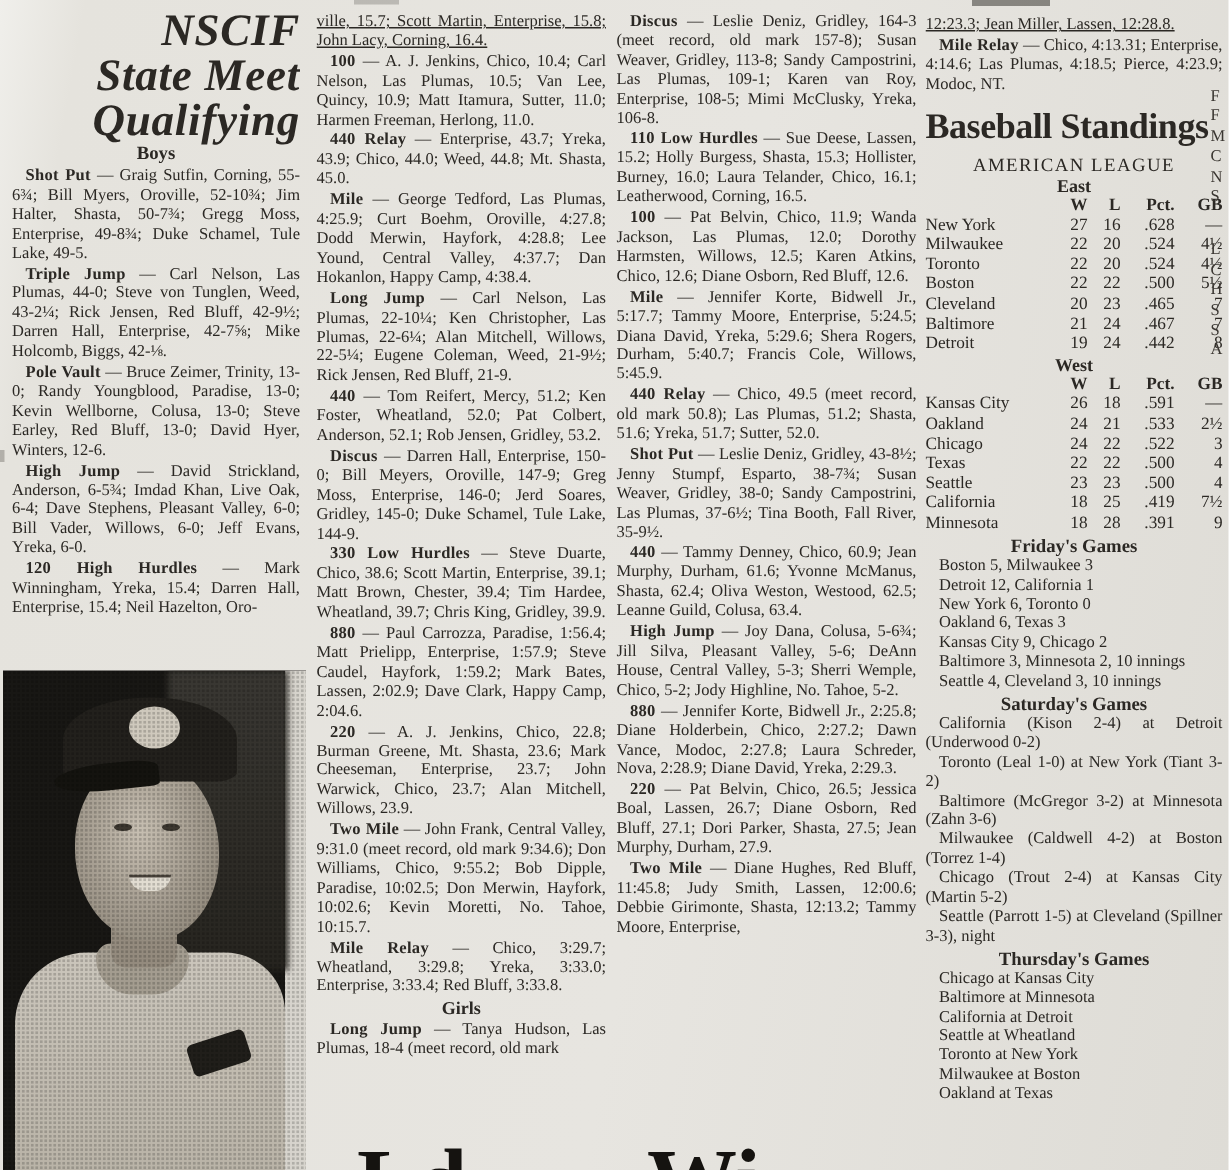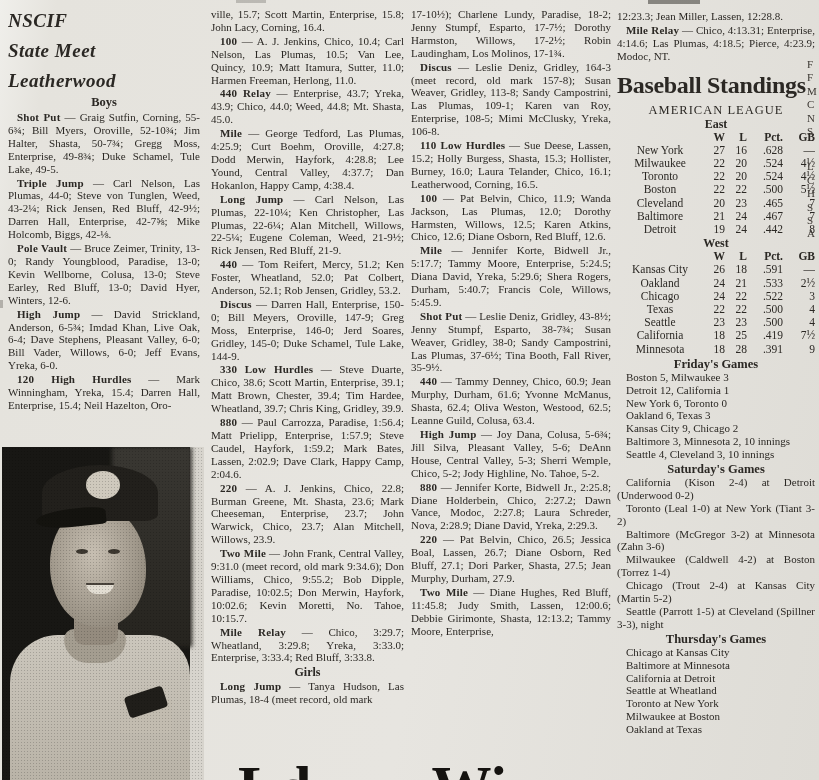--- a/index.html
+++ b/index.html
@@ -4,31 +4,31 @@
 <style>
   html,body{margin:0;padding:0;}
   body{
     width:819px;height:780px;position:relative;overflow:hidden;
     background:linear-gradient(100deg,#f0efeb 0%,#e5e3dd 6%,#e7e5e0 55%,#dedcd6 100%);
     font-family:"Liberation Serif",serif;color:#2b2824;
     -webkit-font-smoothing:antialiased;
   }
   .col{position:absolute;text-align:justify;font-size:11px;line-height:12.9px;overflow:hidden;}
   .para{margin:0 0 1px 0;text-indent:9px;}
-  .para.noindent{text-indent:0;}
+  .para.noindent{text-indent:0;text-decoration:underline;}
   .para b{letter-spacing:.2px;}
   .center-head{text-align:center;font-weight:bold;font-size:12px;margin:2px 0 1px;text-indent:0;}
-  .masthead{text-align:left;font-style:italic;font-weight:bold;font-size:19px;line-height:30px;letter-spacing:.5px;}
+  .masthead{text-align:right;font-style:italic;font-weight:bold;font-size:30px;line-height:30px;letter-spacing:.5px;}
   .subhead{text-align:center;font-weight:bold;font-size:13px;line-height:14px;margin-top:2px;}
   .boys{text-align:center;font-weight:bold;font-size:12.5px;line-height:13px;margin-bottom:2px;}
   .bb-headline{font-weight:bold;font-size:24px;line-height:30px;letter-spacing:-.3px;white-space:nowrap;margin:7px 0 4px;text-align:left;text-indent:0;}
   .league{text-align:center;font-weight:normal;font-size:12.5px;letter-spacing:1px;margin:4px 0 0;}
   .div-name{text-align:center;font-weight:bold;font-size:12px;line-height:13px;margin-top:1px;}
   .srow{display:grid;grid-template-columns:1fr 22px 22px 36px 32px;font-size:11.5px;line-height:13.2px;}
-  .srow .team{text-align:center;}
+  .srow .team{text-align:left;}
   .srow .num{text-align:right;}
   .srow.head{font-weight:bold;}
   .games-title{font-size:12.5px;margin:2px 0 0;}
   .gline{text-indent:9px;margin:0;}
   
   .photo{position:absolute;left:2px;top:447px;width:202px;height:333px;background:#181714;overflow:hidden;}
   .photo::after{content:"";position:absolute;inset:0;background-image:radial-gradient(#0000002e 1px,transparent 1px);background-size:3px 3px;pointer-events:none;}
   .photo .lightedge{position:absolute;right:0;top:0;width:14px;height:100%;background:#d7d4cd;}
   .photo .bgtone{position:absolute;left:110px;top:0;width:80px;height:200px;background:linear-gradient(#3a3833,#26241f);filter:blur(2px);}
   .photo .shirt{position:absolute;left:8px;top:188px;width:180px;height:150px;background:linear-gradient(#cbc6bc,#b9b3a7);border-radius:48px 40px 0 0;}
@@ -53,21 +53,21 @@
   
   .smudge{position:absolute;background:#3b3833;opacity:.55;}
 </style>
 </head>
 <body>
 
 <div class="col" style="left:8px;top:6px;width:192px;height:438px;">
   <div class="masthead">
     <div>NSCIF</div>
     <div>State Meet</div>
-    <div>Leatherwood</div>
+    <div>Qualifying</div>
   </div>
   <div class="boys">Boys</div>
   <div id="c1p">
       <p class="para"><b class="lead">Shot Put</b><span class="body"> — Graig Sutfin, Corning, 55-6¾; Bill Myers, Oroville, 52-10¾; Jim Halter, Shasta, 50-7¾; Gregg Moss, Enterprise, 49-8¾; Duke Schamel, Tule Lake, 49-5.</span></p>
       <p class="para"><b class="lead">Triple Jump</b><span class="body"> — Carl Nelson, Las Plumas, 44-0; Steve von Tunglen, Weed, 43-2¼; Rick Jensen, Red Bluff, 42-9½; Darren Hall, Enterprise, 42-7⅝; Mike Holcomb, Biggs, 42-⅛.</span></p>
       <p class="para"><b class="lead">Pole Vault</b><span class="body"> — Bruce Zeimer, Trinity, 13-0; Randy Youngblood, Paradise, 13-0; Kevin Wellborne, Colusa, 13-0; Steve Earley, Red Bluff, 13-0; David Hyer, Winters, 12-6.</span></p>
       <p class="para"><b class="lead">High Jump</b><span class="body"> — David Strickland, Anderson, 6-5¾; Imdad Khan, Live Oak, 6-4; Dave Stephens, Pleasant Valley, 6-0; Bill Vader, Willows, 6-0; Jeff Evans, Yreka, 6-0.</span></p>
       <p class="para"><b class="lead">120 High Hurdles</b><span class="body"> — Mark Winningham, Yreka, 15.4; Darren Hall, Enterprise, 15.4; Neil Hazelton, Oro-</span></p>
     </div>
 </div>
@@ -100,25 +100,25 @@
     <p class="para"><b class="lead">330 Low Hurdles</b><span class="body"> — Steve Duarte, Chico, 38.6; Scott Martin, Enterprise, 39.1; Matt Brown, Chester, 39.4; Tim Hardee, Wheatland, 39.7; Chris King, Gridley, 39.9.</span></p>
     <p class="para"><b class="lead">880</b><span class="body"> — Paul Carrozza, Paradise, 1:56.4; Matt Prielipp, Enterprise, 1:57.9; Steve Caudel, Hayfork, 1:59.2; Mark Bates, Lassen, 2:02.9; Dave Clark, Happy Camp, 2:04.6.</span></p>
     <p class="para"><b class="lead">220</b><span class="body"> — A. J. Jenkins, Chico, 22.8; Burman Greene, Mt. Shasta, 23.6; Mark Cheeseman, Enterprise, 23.7; John Warwick, Chico, 23.7; Alan Mitchell, Willows, 23.9.</span></p>
     <p class="para"><b class="lead">Two Mile</b><span class="body"> — John Frank, Central Valley, 9:31.0 (meet record, old mark 9:34.6); Don Williams, Chico, 9:55.2; Bob Dipple, Paradise, 10:02.5; Don Merwin, Hayfork, 10:02.6; Kevin Moretti, No. Tahoe, 10:15.7.</span></p>
     <p class="para"><b class="lead">Mile Relay</b><span class="body"> — Chico, 3:29.7; Wheatland, 3:29.8; Yreka, 3:33.0; Enterprise, 3:33.4; Red Bluff, 3:33.8.</span></p>
     <div class="center-head">Girls</div>
     <p class="para"><b class="lead">Long Jump</b><span class="body"> — Tanya Hudson, Las Plumas, 18-4 (meet record, old mark</span></p>
   </div>
 
 <div class="col" id="c3p" style="left:411px;top:8px;width:200px;height:766px;">
-    <p class="para noindent"><span class="body">17-10½); Charlene Lundy, Paradise, 18-2; Jenny Stumpf, Esparto, 17-7½; Dorothy Harmston, Willows, 17-2½; Robin Laudingham, Los Molinos, 17-1¾.</span></p>
     <p class="para"><b class="lead">Discus</b><span class="body"> — Leslie Deniz, Gridley, 164-3 (meet record, old mark 157-8); Susan Weaver, Gridley, 113-8; Sandy Campostrini, Las Plumas, 109-1; Karen van Roy, Enterprise, 108-5; Mimi McClusky, Yreka, 106-8.</span></p>
     <p class="para"><b class="lead">110 Low Hurdles</b><span class="body"> — Sue Deese, Lassen, 15.2; Holly Burgess, Shasta, 15.3; Hollister, Burney, 16.0; Laura Telander, Chico, 16.1; Leatherwood, Corning, 16.5.</span></p>
     <p class="para"><b class="lead">100</b><span class="body"> — Pat Belvin, Chico, 11.9; Wanda Jackson, Las Plumas, 12.0; Dorothy Harmsten, Willows, 12.5; Karen Atkins, Chico, 12.6; Diane Osborn, Red Bluff, 12.6.</span></p>
     <p class="para"><b class="lead">Mile</b><span class="body"> — Jennifer Korte, Bidwell Jr., 5:17.7; Tammy Moore, Enterprise, 5:24.5; Diana David, Yreka, 5:29.6; Shera Rogers, Durham, 5:40.7; Francis Cole, Willows, 5:45.9.</span></p>
+    <p class="para"><b class="lead">440 Relay</b><span class="body"> — Chico, 49.5 (meet record, old mark 50.8); Las Plumas, 51.2; Shasta, 51.6; Yreka, 51.7; Sutter, 52.0.</span></p>
     <p class="para"><b class="lead">Shot Put</b><span class="body"> — Leslie Deniz, Gridley, 43-8½; Jenny Stumpf, Esparto, 38-7¾; Susan Weaver, Gridley, 38-0; Sandy Campostrini, Las Plumas, 37-6½; Tina Booth, Fall River, 35-9½.</span></p>
     <p class="para"><b class="lead">440</b><span class="body"> — Tammy Denney, Chico, 60.9; Jean Murphy, Durham, 61.6; Yvonne McManus, Shasta, 62.4; Oliva Weston, Westood, 62.5; Leanne Guild, Colusa, 63.4.</span></p>
     <p class="para"><b class="lead">High Jump</b><span class="body"> — Joy Dana, Colusa, 5-6¾; Jill Silva, Pleasant Valley, 5-6; DeAnn House, Central Valley, 5-3; Sherri Wemple, Chico, 5-2; Jody Highline, No. Tahoe, 5-2.</span></p>
     <p class="para"><b class="lead">880</b><span class="body"> — Jennifer Korte, Bidwell Jr., 2:25.8; Diane Holderbein, Chico, 2:27.2; Dawn Vance, Modoc, 2:27.8; Laura Schreder, Nova, 2:28.9; Diane David, Yreka, 2:29.3.</span></p>
     <p class="para"><b class="lead">220</b><span class="body"> — Pat Belvin, Chico, 26.5; Jessica Boal, Lassen, 26.7; Diane Osborn, Red Bluff, 27.1; Dori Parker, Shasta, 27.5; Jean Murphy, Durham, 27.9.</span></p>
     <p class="para"><b class="lead">Two Mile</b><span class="body"> — Diane Hughes, Red Bluff, 11:45.8; Judy Smith, Lassen, 12:00.6; Debbie Girimonte, Shasta, 12:13.2; Tammy Moore, Enterprise,</span></p>
   </div>
 
 <div class="col" style="left:617px;top:10px;width:198px;height:766px;">
   <div id="c4p">

